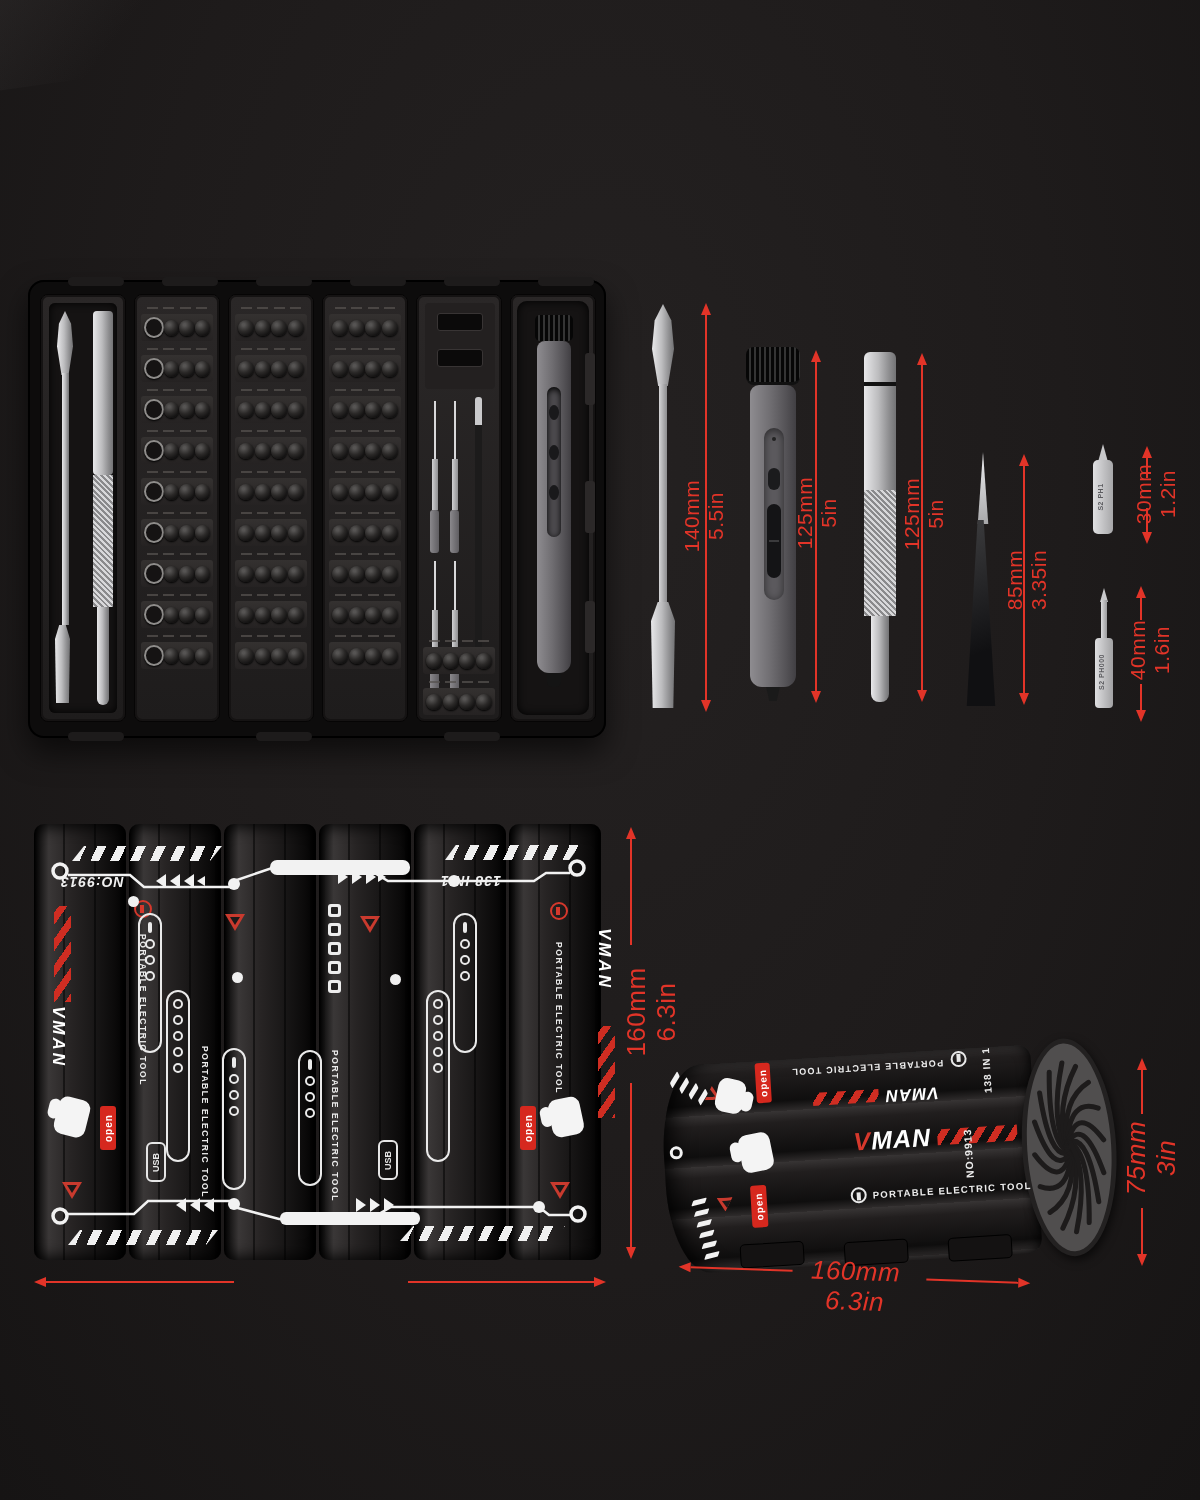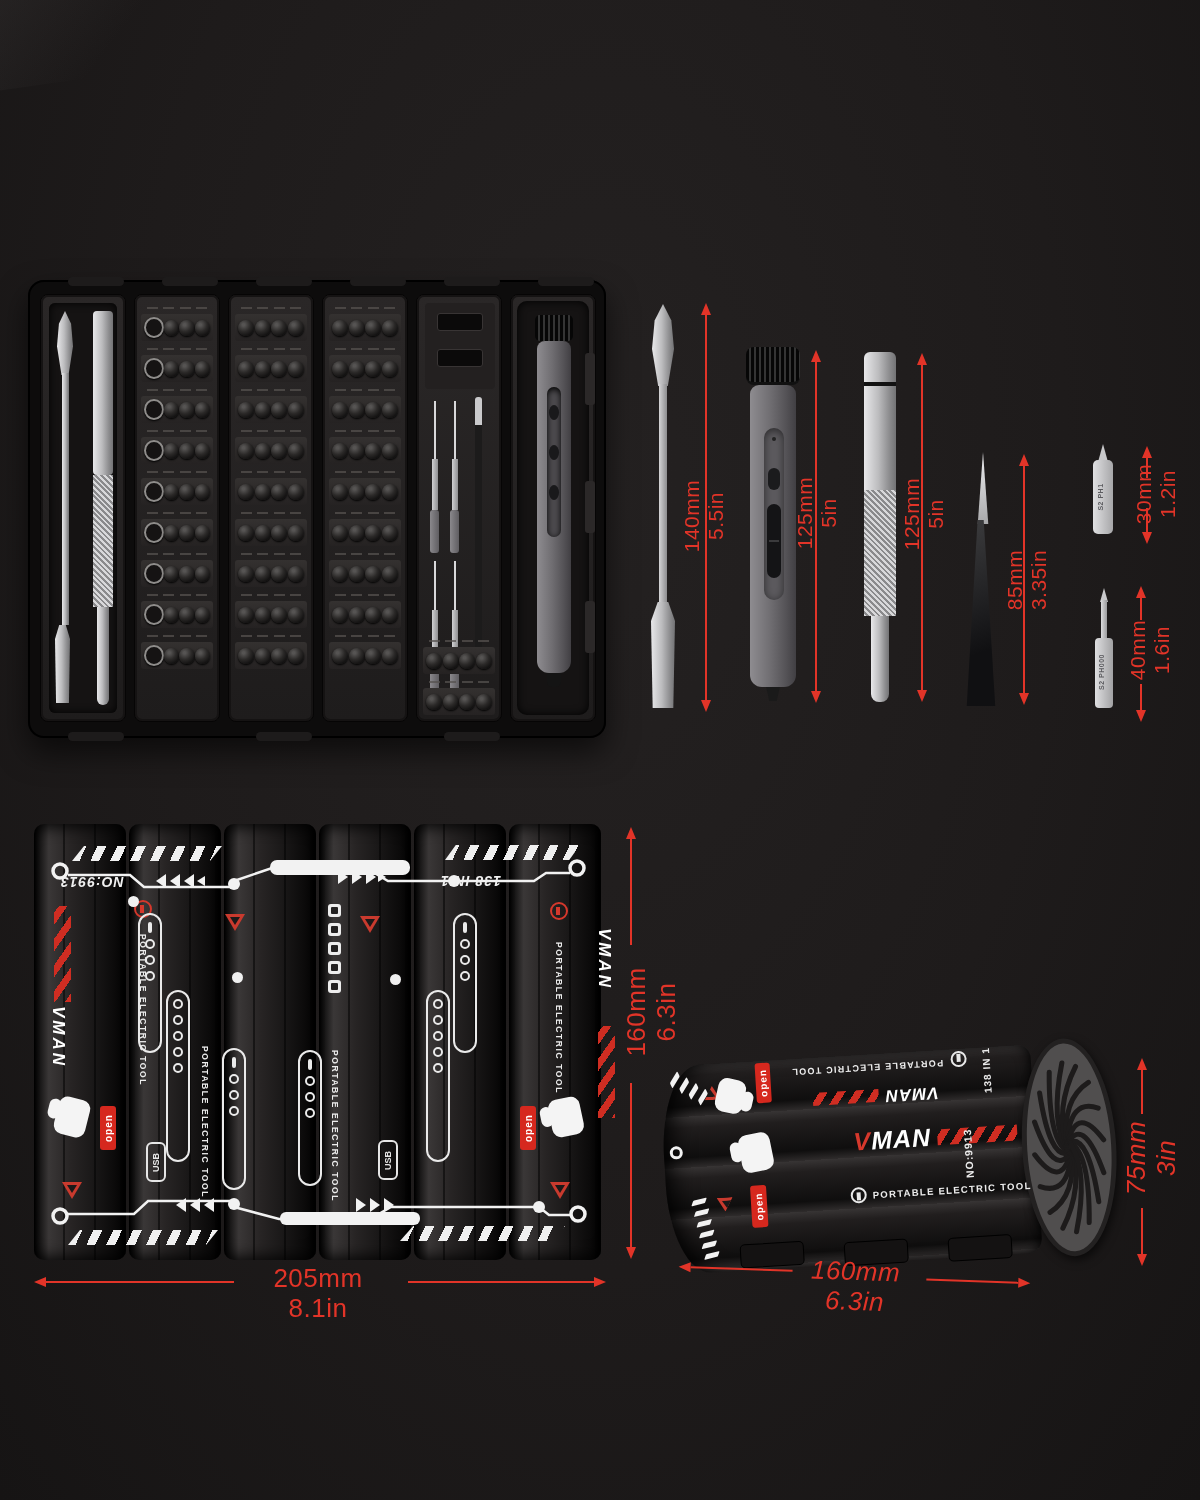--- a/index.html
+++ b/index.html
@@ -765,24 +765,20 @@
   <div class="arr down" style="left:626px;top:1247px"></div>
   <div class="dim-label lg" style="left:592px;top:982px">
     <span>160mm</span>
     <span>6.3in</span>
   </div>
 
   <div class="dimseg-h" style="left:44px;top:1281px;width:190px"></div>
   <div class="dimseg-h" style="left:408px;top:1281px;width:188px"></div>
   <div class="arr left" style="left:34px;top:1277px"></div>
   <div class="arr right" style="left:594px;top:1277px"></div>
-  <div class="dim-label lg h" style="left:248px;top:1262px;width:140px;height:64px">
-    <span>205mm</span>
-    <span>8.1in</span>
-  </div>
 
   <div id="roll-case" class="abs">
     <div class="roll-body"></div>
     <div class="clip" style="left:78px;top:194px"></div>
     <div class="clip" style="left:182px;top:198px"></div>
     <div class="clip" style="left:286px;top:200px"></div>
     <div class="roll-cap">
       <svg id="swirl" width="84" height="208" viewBox="0 0 100 216">
           <path d="M 52.9 108.0 Q 64.2 156.1 36.6 203.6" class="swirlline"></path>
           <path d="M 52.7 110.7 Q 55.5 165.6 22.5 183.8" class="swirlline"></path>

